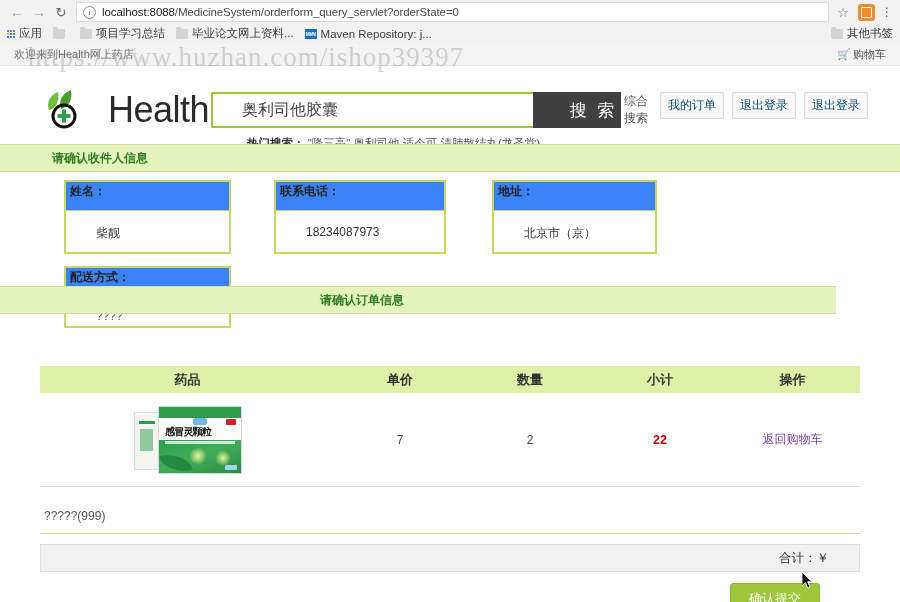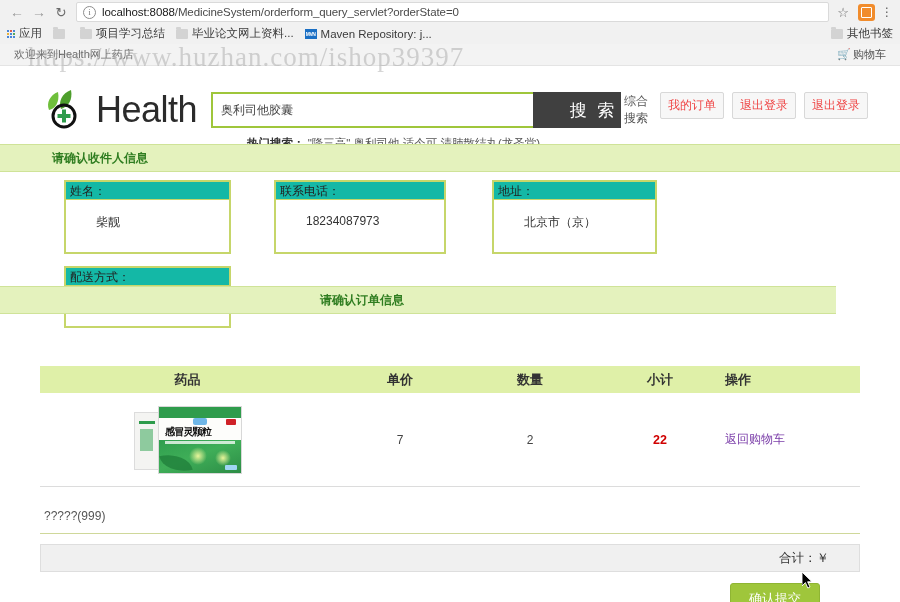--- a/index.html
+++ b/index.html
@@ -42,55 +42,55 @@
   .topstrip{height:22px;background:#f3f3f3;border-bottom:1px solid #e4e4e4;display:flex;align-items:center;padding:0 14px;box-sizing:border-box;position:relative;}
   .topstrip-text{font-size:11px;color:#6d6d6d;white-space:nowrap;}
   .topstrip-cart{margin-left:auto;display:flex;align-items:center;font-size:11px;color:#555;}
   .cart-glyph{color:#e2a21a;font-size:11px;margin-right:2px;}
   
   .watermark{position:absolute;left:28px;top:-2px;font-family:"Liberation Serif","DejaVu Serif",serif;font-size:27px;color:rgba(150,150,150,0.40);white-space:nowrap;letter-spacing:1px;pointer-events:none;z-index:6;}
   
   .site-header{height:78px;position:relative;background:#fff;}
   .logo{position:absolute;left:42px;top:22px;display:flex;align-items:center;}
   .logo-mark{position:relative;width:46px;height:44px;}
-  .logo-text{font-size:36px;color:#2b2b2b;font-family:"Liberation Sans",sans-serif;letter-spacing:-0.5px;margin-left:8px;line-height:1;}
+  .logo-text{font-size:36px;color:#2b2b2b;font-family:"Liberation Sans",sans-serif;letter-spacing:-0.5px;margin-left:20px;line-height:1;}
   .searchwrap{position:absolute;left:211px;top:26px;display:flex;}
   .searchbox{width:322px;height:36px;border:2px solid #9fc63b;border-right:none;background:#fff;box-sizing:border-box;display:flex;align-items:center;padding-left:8px;}
-  .search-val{font-size:12px;color:#444;}
+  .search-val{font-size:16px;color:#444;margin-left:21px;}
   .searchbtn{width:88px;height:36px;background:#404040;color:#fff;font-size:17px;display:flex;align-items:center;justify-content:center;letter-spacing:3px;box-sizing:border-box;padding-left:33px;}
   .search-sub{margin-left:3px;font-size:12px;color:#555;line-height:1.45;width:30px;padding-top:1px;}
   .hotsearch{position:absolute;left:247px;top:70px;font-size:11.5px;color:#555;white-space:nowrap;}
   .hotsearch b{color:#333;font-weight:bold;}
   .acct-btns{position:absolute;left:660px;top:26px;width:240px;display:flex;flex-wrap:wrap;gap:6px 8px;align-items:flex-start;}
-  .acct-btn{border:1px solid #d8d8d8;background:#f7f7f7;border-radius:2px;padding:4px 7px;font-size:12px;color:#ef4444;box-sizing:border-box;}
+  .acct-btn{border:1px solid #d8d8d8;background:#f7f7f7;border-radius:2px;padding:4px 7px;font-size:12px;color:#0c4a6e;box-sizing:border-box;}
   
   .sect-bar{height:26px;background:#e4f2bd;border-top:1px solid #cfe398;border-bottom:1px solid #cfe398;display:flex;align-items:center;position:relative;}
   .sect-title{margin-left:52px;font-size:12px;color:#2f7d20;font-weight:bold;}
   .sect-title.center{margin-left:0;position:absolute;left:320px;}
   .edit-btn{position:absolute;right:25px;top:0;height:26px;background:#a8cc4a;color:#fff;font-size:11.5px;display:flex;align-items:center;padding:0 7px;box-sizing:border-box;overflow:hidden;width:100px;}
   
   .infoarea{position:relative;height:180px;}
   .ibox{position:absolute;border:2px solid #c6d66a;background:#fff;box-sizing:border-box;}
-  .ibox-head{background:#14b8a6;border-bottom:1px solid #c6d66a;height:18px;font-size:12px;font-weight:normal;color:#222;padding-left:4px;line-height:18px;box-sizing:border-box;}
+  .ibox-head{background:#3b82f6;border-bottom:1px solid #c6d66a;height:29px;font-size:12px;font-weight:bold;color:#222;padding-left:4px;line-height:18px;box-sizing:border-box;}
   .ibox-val{font-size:12px;color:#333;padding:14px 0 0 30px;}
   #box-name{left:64px;top:8px;width:167px;height:74px;}
   #box-phone{left:274px;top:8px;width:172px;height:74px;}
   #box-addr{left:492px;top:8px;width:165px;height:74px;}
   #box-ship{left:64px;top:94px;width:167px;height:62px;}
   #box-ship .ibox-val{padding:12px 0 0 30px;color:#555;}
   .orderbar{position:absolute;left:0;top:114px;width:836px;}
   
   .tbl{margin:14px 40px 0 40px;width:820px;}
   .tbl-head{height:27px;background:#dff0a8;display:flex;align-items:center;font-size:13px;font-weight:bold;color:#333;}
   .tbl-row{height:93px;display:flex;align-items:center;font-size:12px;color:#444;border-bottom:1px solid #dcdcdc;}
   .c1{width:295px;text-align:center;}
   .c2{width:130px;text-align:center;}
   .c3{width:130px;text-align:center;}
   .c4{width:130px;text-align:center;}
-  .c5{width:135px;text-align:left;}
+  .c5{width:135px;text-align:center;}
   .subtotal{color:#d00000;font-weight:bold;font-size:12.5px;}
   .oplink{color:#7a3ca8;font-size:12px;}
   
   .prod-img{width:108px;height:68px;margin:0 auto;position:relative;background:#fff;}
   .pbox-side{position:absolute;left:0;top:6px;width:26px;height:58px;background:#f4f4f2;border:1px solid #dcdcdc;box-sizing:border-box;}
   .pbox-side:before{content:"";position:absolute;left:4px;top:8px;width:16px;height:3px;background:#2d9b4b;}
   .pbox-side:after{content:"";position:absolute;left:5px;top:16px;width:13px;height:22px;background:#3aa85a;opacity:.55;}
   .pbox-main{position:absolute;left:24px;top:0;width:84px;height:68px;background:#fdfdfb;border:1px solid #d8d8d8;box-sizing:border-box;overflow:hidden;}
   .pb-top{position:absolute;left:0;top:0;width:100%;height:11px;background:#2f9c4c;}
   .pb-red{position:absolute;right:5px;top:12px;width:10px;height:6px;background:#cf2127;border-radius:1px;}

